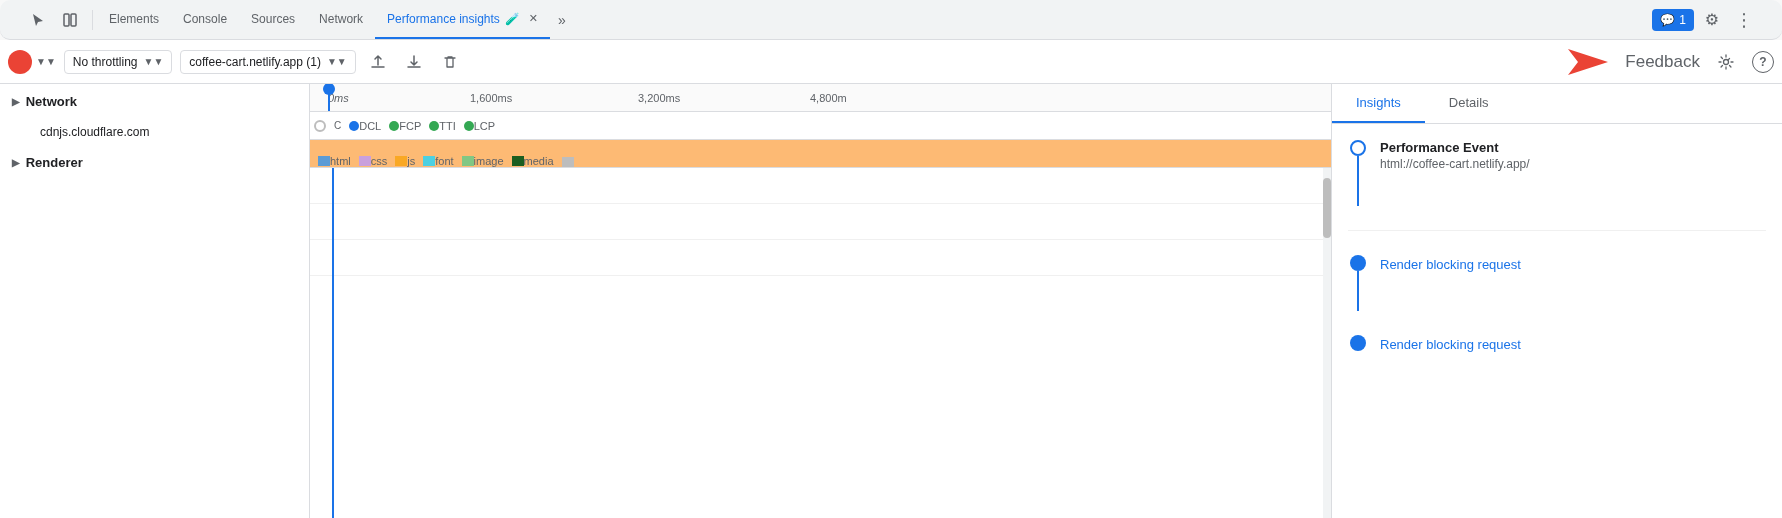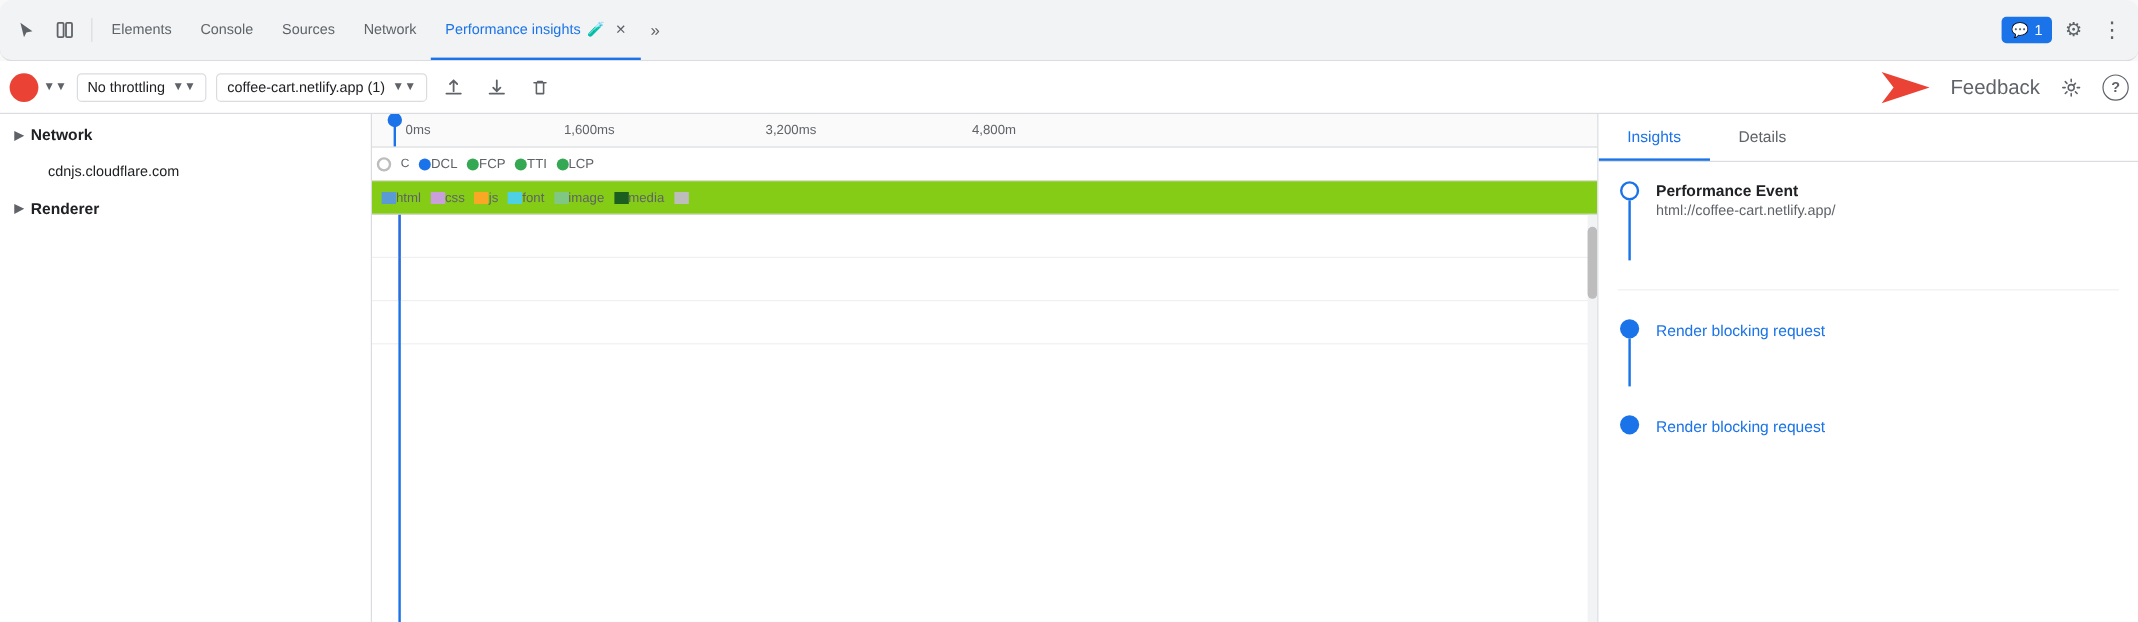--- a/index.html
+++ b/index.html
@@ -10,22 +10,22 @@
       color: #202124;
       overflow: hidden;
     }
 
     
     .tab-bar {
       display: flex;
       align-items: center;
       background: #f1f3f4;
       border-bottom: 1px solid #dadce0;
-      height: 51px;
-      padding: 0 8px;
+      height: 40px;
+      padding: 0 24px;
       border-radius: 10px;
     }
     .tab-bar-left {
       display: flex;
       align-items: center;
       gap: 4px;
     }
     .icon-btn {
       width: 28px; height: 28px;
       display: flex; align-items: center; justify-content: center;
@@ -465,21 +465,21 @@
       <span style="font-weight:700;">Renderer</span>
     </div>
   </div>
 
   <div class="center-panel">
 
     <div class="timeline-ruler">
       <div class="timeline-needle">
         <div class="needle-head"></div>
       </div>
-      <span class="ruler-mark" style="left: 28px;">0ms</span>
+      <span class="ruler-mark" style="left: 18px; font-style: italic;">0ms</span>
       <span class="ruler-mark" style="left: 160px;">1,600ms</span>
       <span class="ruler-mark" style="left: 328px;">3,200ms</span>
       <span class="ruler-mark" style="left: 500px;">4,800m</span>
     </div>
 
     <div style="display:flex; align-items:center; height:28px; padding: 0 4px; gap: 8px; border-bottom: 1px solid #dadce0; background: white; font-size: 11px; color:#5f6368;">
       <div style="display:flex; align-items:center; gap:3px;">
         <span style="width:12px;height:12px;border-radius:50%;border:2px solid #bdbdbd;display:inline-block;background:white;"></span>
       </div>
       <div style="display:flex; align-items:center; gap:3px;">
@@ -496,21 +496,21 @@
       <div class="legend-item">
         <span class="dot dot-tti"></span>
         <span>TTI</span>
       </div>
       <div class="legend-item">
         <span class="dot dot-lcp"></span>
         <span>LCP</span>
       </div>
     </div>
 
-    <div style="display:flex; align-items:center; height:28px; padding: 0 8px; gap: 8px; border-bottom: 1px solid #dadce0; background: #84cc16; font-size: 11px; color:#5f6368;">
+    <div style="display:flex; align-items:flex-end; height:28px; padding: 0 8px; gap: 8px; border-bottom: 1px solid #dadce0; background: #fdba74; font-size: 11px; color:#5f6368;">
       <div class="legend-item">
         <span class="legend-small-box color-html"></span>
         <span>html</span>
       </div>
       <div class="legend-item">
         <span class="legend-small-box color-css"></span>
         <span>css</span>
       </div>
       <div class="legend-item">
         <span class="legend-small-box color-js"></span>

